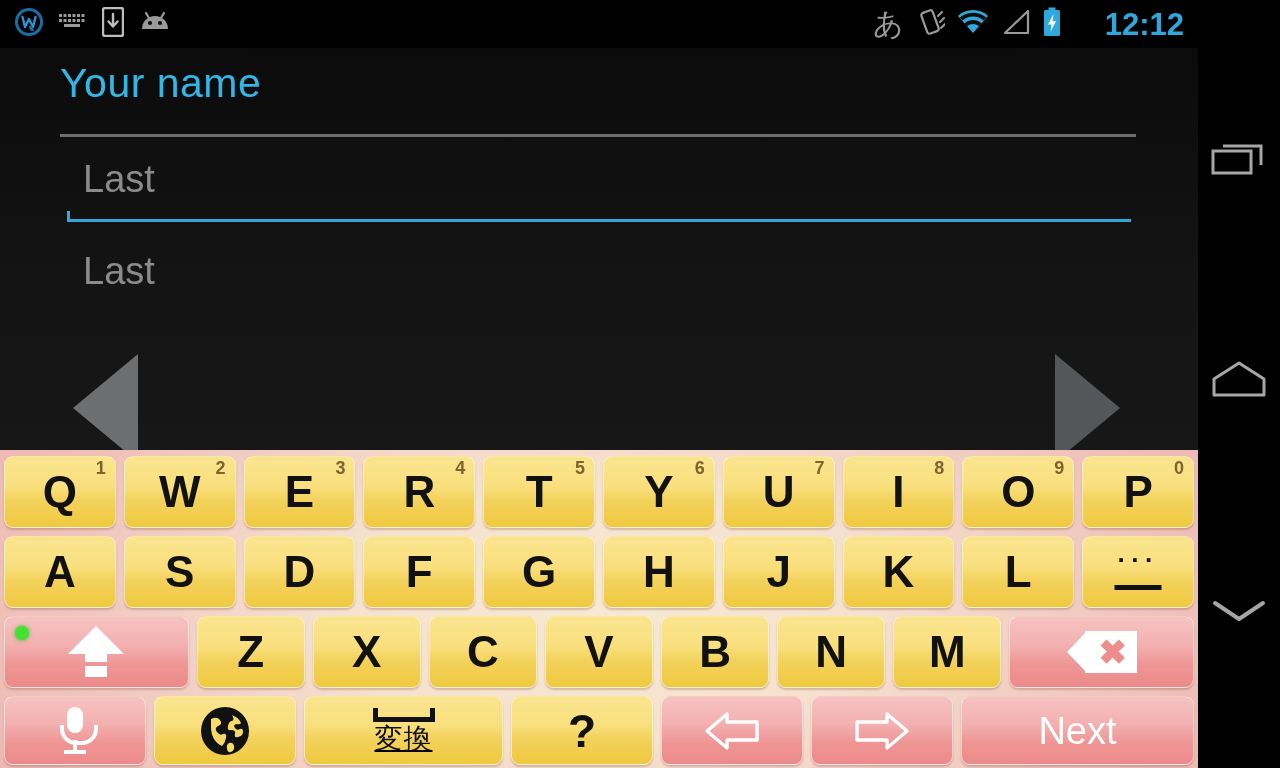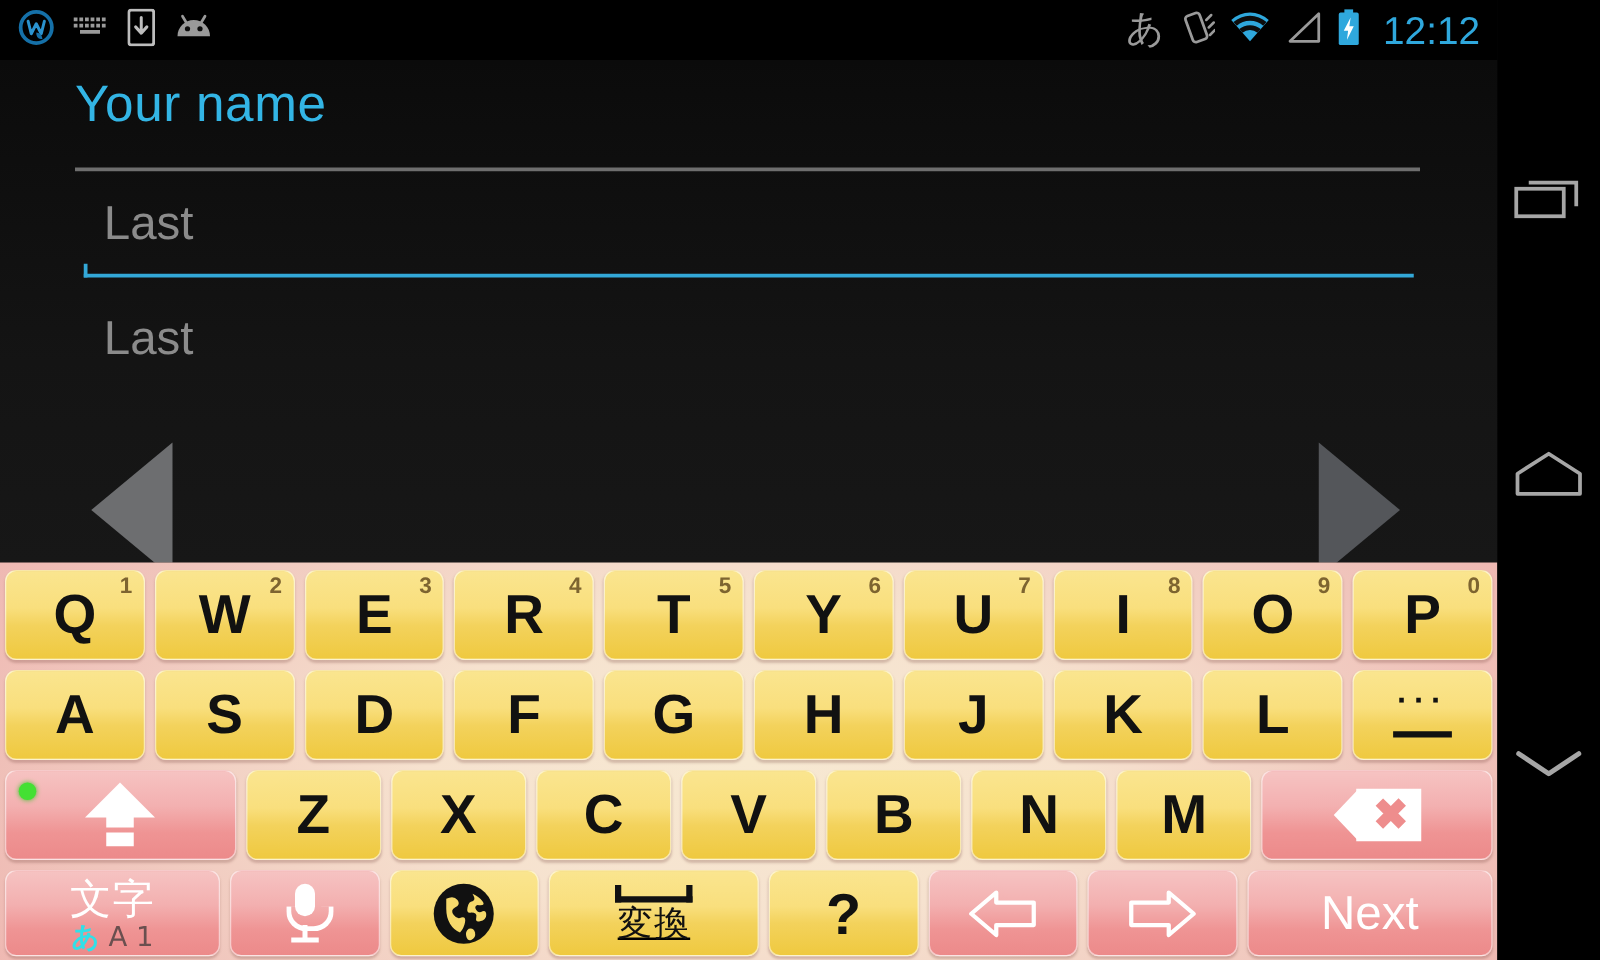--- a/index.html
+++ b/index.html
@@ -54,22 +54,23 @@
     align-items: center;
     gap: 11px;
     padding-right: 14px;
   }
   .sb-icon { display: block; }
   .sb-clock {
     color: #2fa8dd;
     font-size: 31px;
     letter-spacing: 0px;
     line-height: 1;
-    font-weight: 400;
+    font-weight: 700;
     padding-left: 6px;
+    margin-left: 26px;
   }
   .ime-ind {
     color: #9a9a9a;
     font-size: 30px;
     line-height: 1;
     font-family: "DejaVu Sans", sans-serif;
   }
 
   
   .app {
@@ -629,27 +630,20 @@
         <div class="key p" style="flex:1.72 1 0">
           <span class="bsp-ico">
             <span class="tip"></span>
               <span class="body"></span>
               <span class="x">✖</span>
           </span>
         </div>
       </div>
 
       <div class="krow r4">
-        <div class="key p mojikey" style="flex:1.62 1 0">
-          <span class="big">文字</span>
-          <span class="sub">
-            <span class="on">あ</span>
-            <span class="off">A 1</span>
-          </span>
-        </div>
         <div class="key p" style="flex:1.12 1 0">
           <span class="mic-ico">
             <span class="cap"></span>
               <span class="arc"></span>
               <span class="stand"></span>
               <span class="foot"></span>
           </span>
         </div>
         <div class="key y" style="flex:1.12 1 0">
           <span class="globe-ico">

